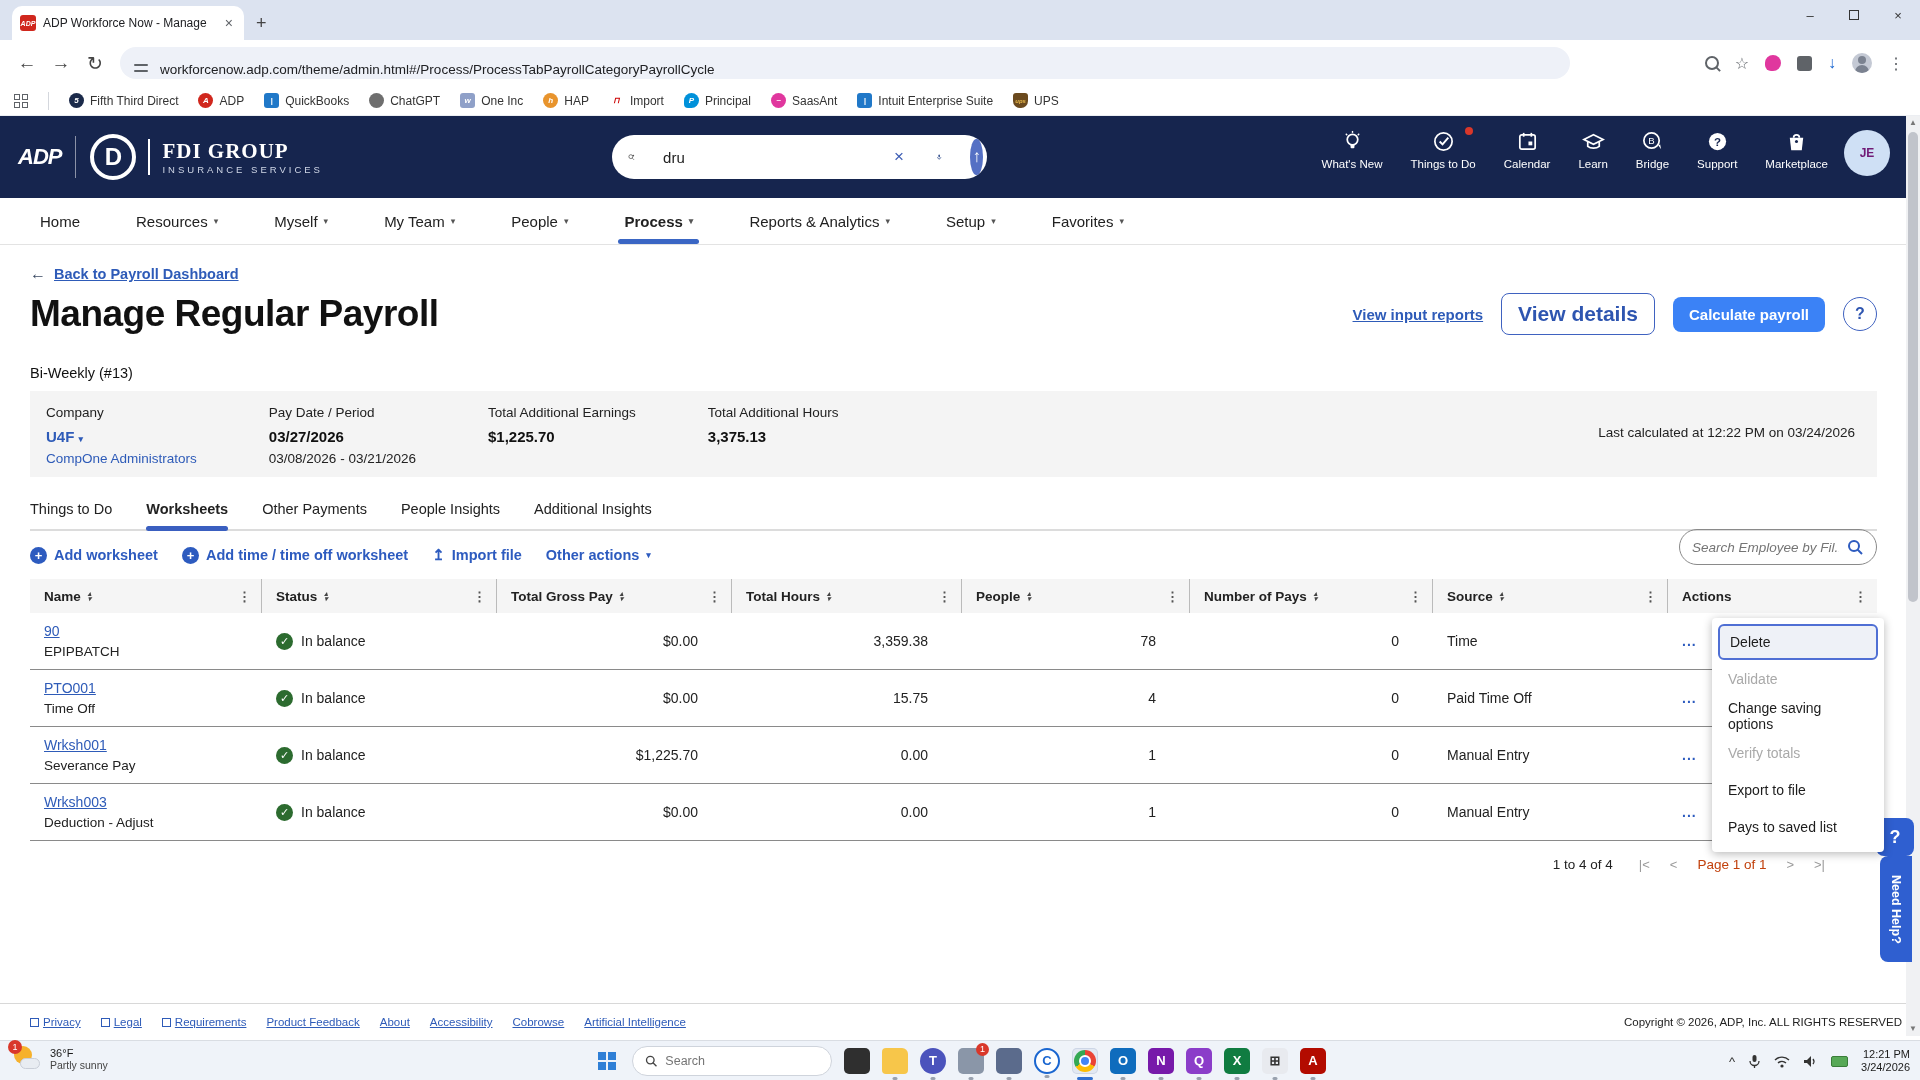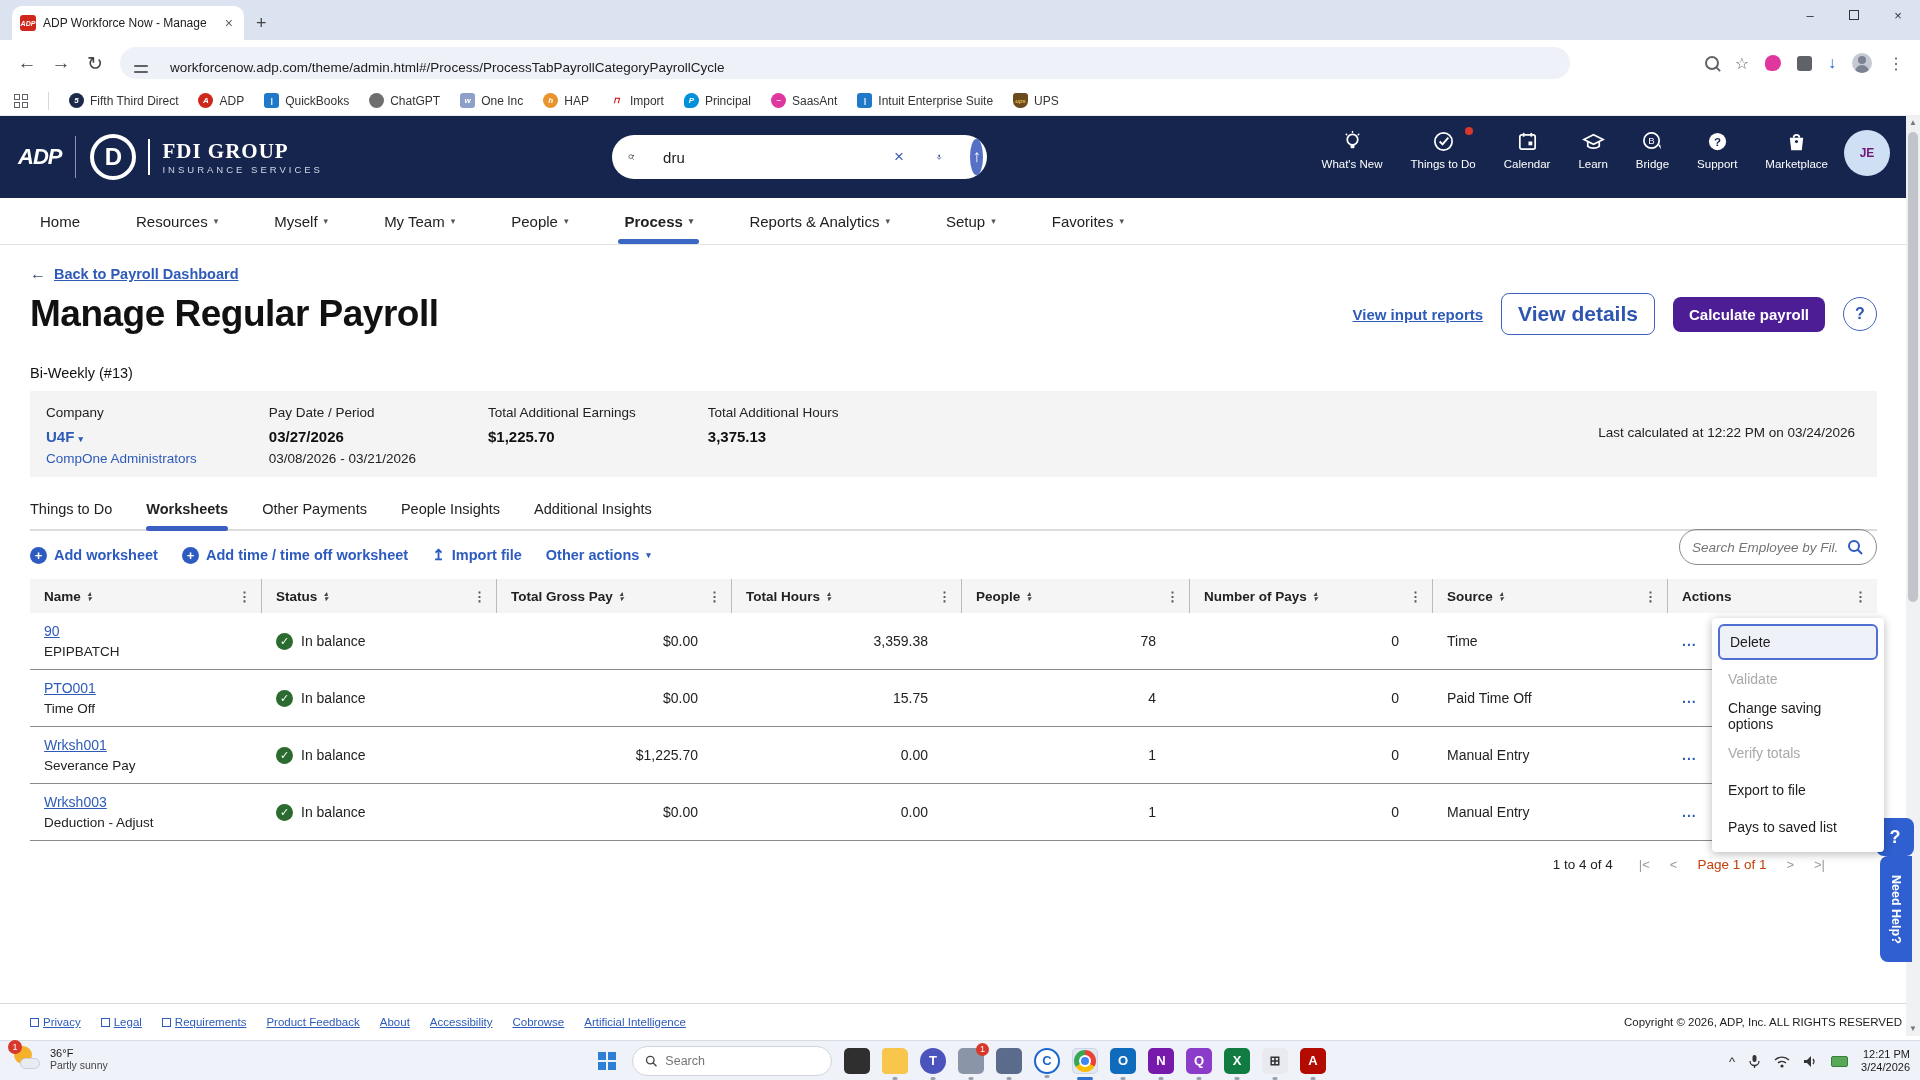--- a/index.html
+++ b/index.html
@@ -12,21 +12,21 @@
   .tab .fav { width:16px; height:16px; border-radius:3px; background:#d0271d; color:#fff; font-size:7px; font-weight:bold; display:flex; align-items:center; justify-content:center; font-style:italic; }
   .tab .t-title { font-size:12px; color:#202124; white-space:nowrap; overflow:hidden; flex:1; }
   .tab .t-close { color:#5f6368; font-size:14px; padding:0 3px; }
   .newtab { font-size:18px; color:#444; margin:0 0 6px 12px; }
   .wincontrols { margin-left:auto; display:flex; align-self:flex-start; }
   .wincontrols span { width:44px; height:30px; display:flex; align-items:center; justify-content:center; font-size:13px; color:#333; }
   .winbox { width:10px; height:10px; border:1px solid #333; }
 
   .btoolbar { position:absolute; top:40px; left:0; width:1920px; height:46px; background:#fff; display:flex; align-items:center; padding:0 10px; }
   .navbtn { font-size:19px; color:#444; width:34px; text-align:center; }
-  .omnibox { flex:0 0 1450px; height:32px; background:#eef1f8; border-radius:16px; margin-left:8px; display:flex; align-items:flex-end; padding:4px 14px; gap:20px; }
+  .omnibox { flex:0 0 1450px; height:32px; background:#eef1f8; border-radius:16px; margin-left:8px; display:flex; align-items:flex-start; padding:15px 14px; gap:10px; }
   .siteinfo { width:16px; height:12px; position:relative; }
   .siteinfo::before,.siteinfo::after { content:""; position:absolute; left:0; right:2px; height:2px; background:#5f6368; border-radius:2px; }
   .siteinfo::before { top:2px; } .siteinfo::after { bottom:2px; }
   .url { font-size:13.5px; color:#202124; }
   .bt-icons { display:flex; align-items:center; gap:16px; margin-left:auto; padding-right:6px; }
   .bt-icons .ic { font-size:16px; color:#5f6368; }
   .mag { width:14px; height:14px; border:2px solid #5f6368; border-radius:50%; position:relative; }
   .mag::after { content:""; position:absolute; width:6px; height:2px; background:#5f6368; transform:rotate(45deg); bottom:-2px; right:-4px; }
   .ext-pink { width:16px; height:16px; border-radius:50% 50% 50% 6px; background:#e0379e; }
   .puzzle { width:15px; height:15px; background:#5f6368; border-radius:3px; position:relative; }
@@ -72,21 +72,21 @@
   .content { position:absolute; top:245px; left:0; width:1920px; }
   .pad { padding:0 43px 0 30px; }
   .backrow { margin-top:20px; display:flex; align-items:center; gap:8px; }
   .backarrow { color:#3b4a63; font-size:16px; }
   .backlink { color:#2e5bb8; font-size:14.5px; text-decoration:underline; font-weight:bold; }
   .titlerow { margin-top:10px; display:flex; align-items:center; }
   .h1 { font-size:37px; font-weight:800; color:#111; letter-spacing:-.5px; }
   .tactions { margin-left:auto; display:flex; align-items:center; gap:18px; }
   .linkbtn { color:#2e5bb8; font-size:15px; font-weight:bold; text-decoration:underline; }
   .btn-outline { border:1.5px solid #3f62c0; color:#2e55b0; background:#fff; border-radius:8px; font-weight:bold; font-size:21px; padding:8px 16px; }
-  .btn-fill { background:#4c1d95; color:#fff; border-radius:8px; font-weight:bold; font-size:15px; padding:9px 16px; border:none; }
+  .btn-fill { background:#3b82f6; color:#fff; border-radius:8px; font-weight:bold; font-size:15px; padding:9px 16px; border:none; }
   .helpcircle { width:34px; height:34px; border:1.5px solid #3f62c0; border-radius:50%; color:#2e55b0; font-weight:bold; font-size:16px; display:flex; align-items:center; justify-content:center; }
   .sched { margin-top:30px; font-size:14.5px; color:#111; }
   .summary { margin-top:10px; background:#f4f4f4; height:86px; display:flex; padding:14px 20px 0 16px; position:relative; }
   .scol { margin-right:72px; }
   .scol .slab { font-size:13.5px; color:#222; }
   .scol .sval { font-size:15px; font-weight:bold; color:#111; margin-top:8px; }
   .scol .sval.blue { color:#2e5bb8; }
   .scol .ssub { font-size:13.5px; color:#222; margin-top:6px; }
   .scol .ssub.blue { color:#2e5bb8; }
   .scaret { font-size:9px; color:#2e5bb8; }

